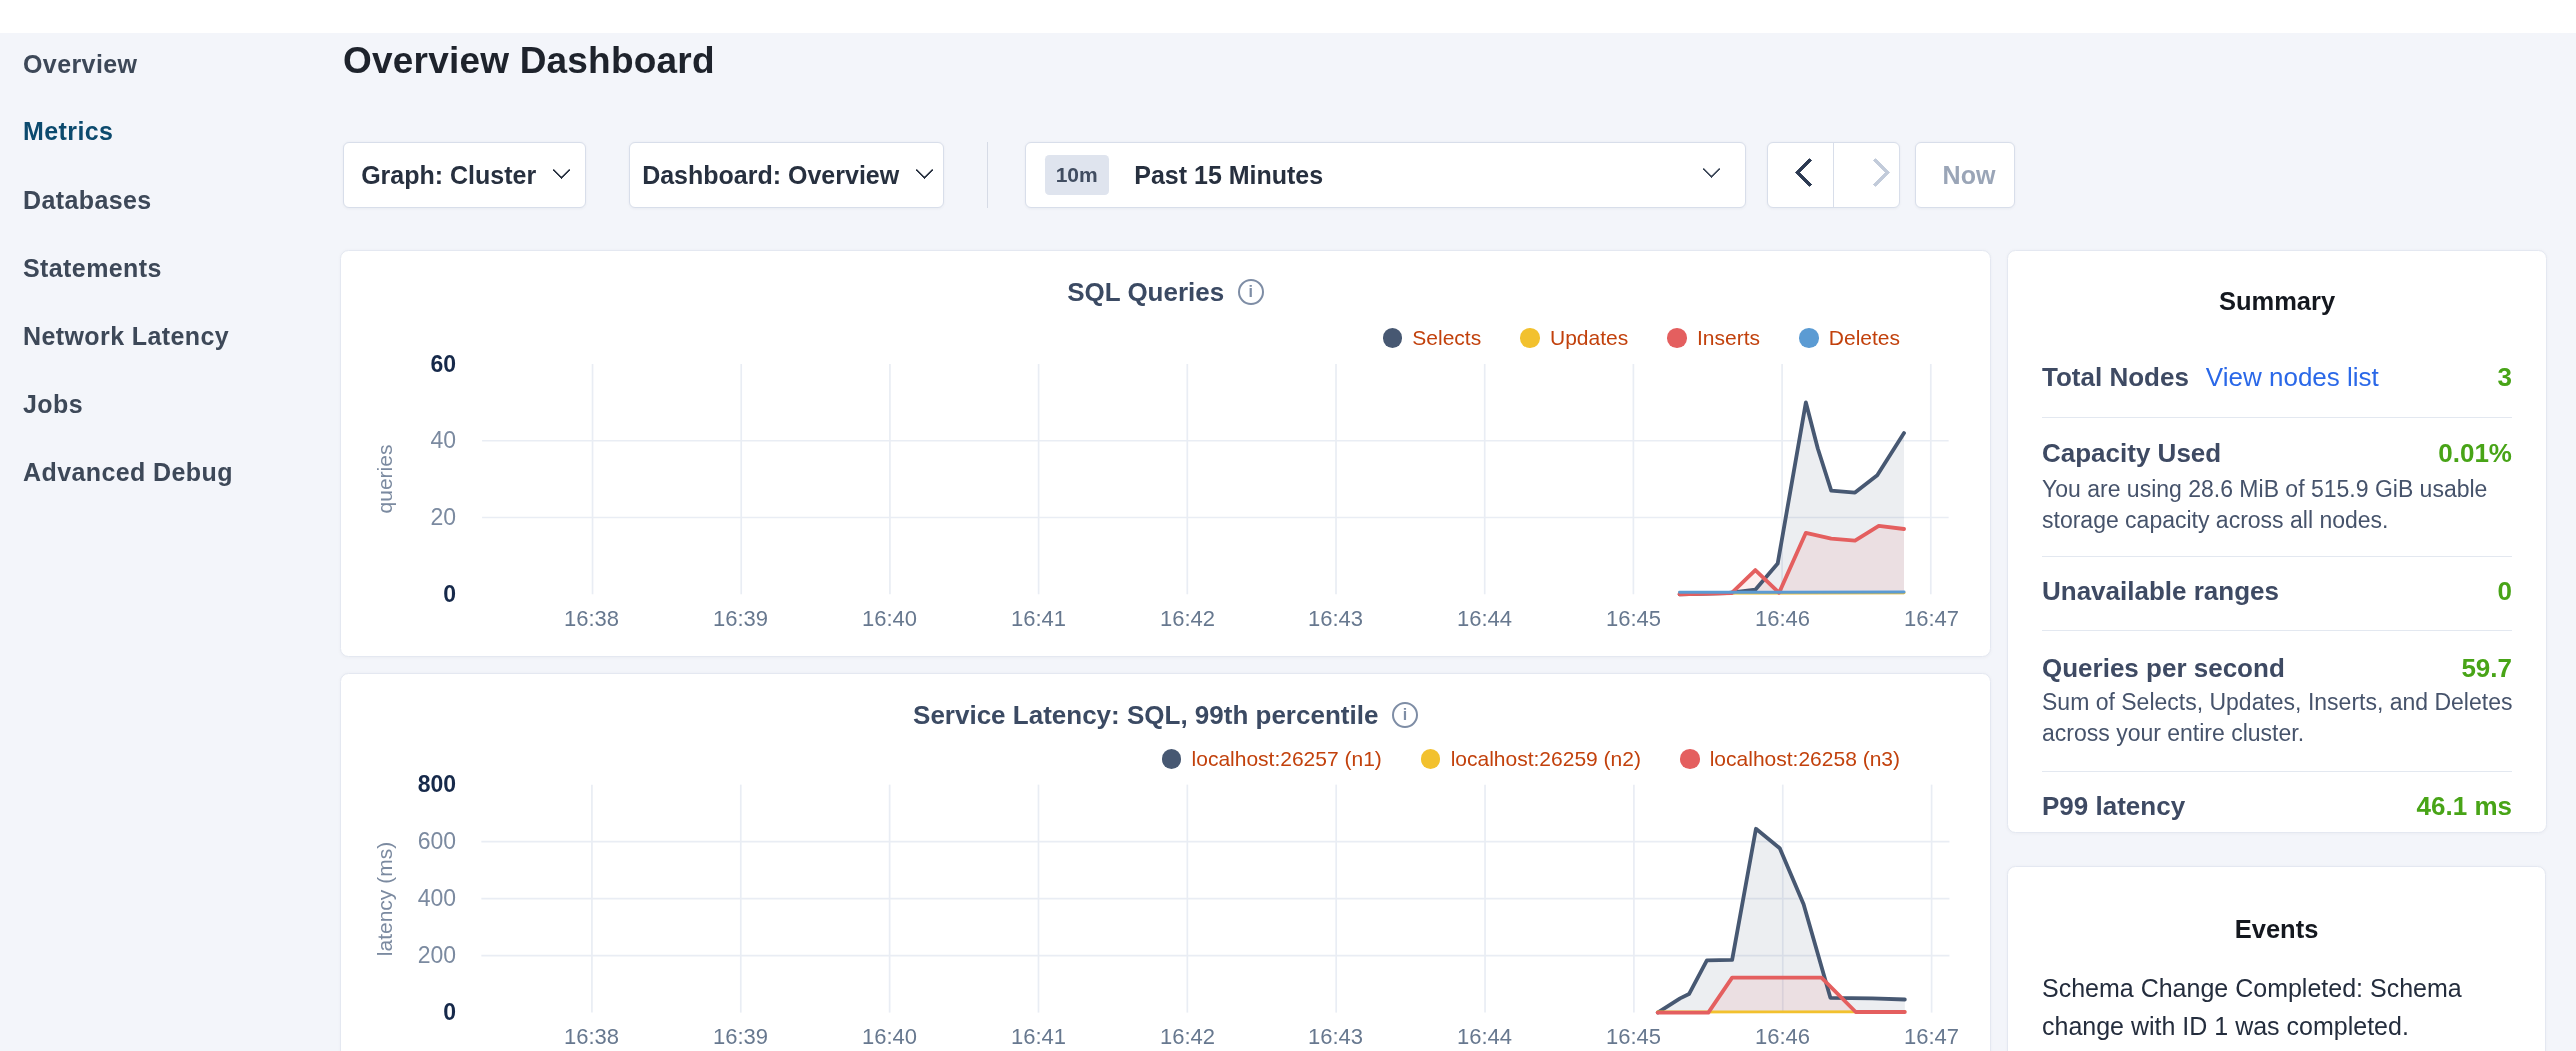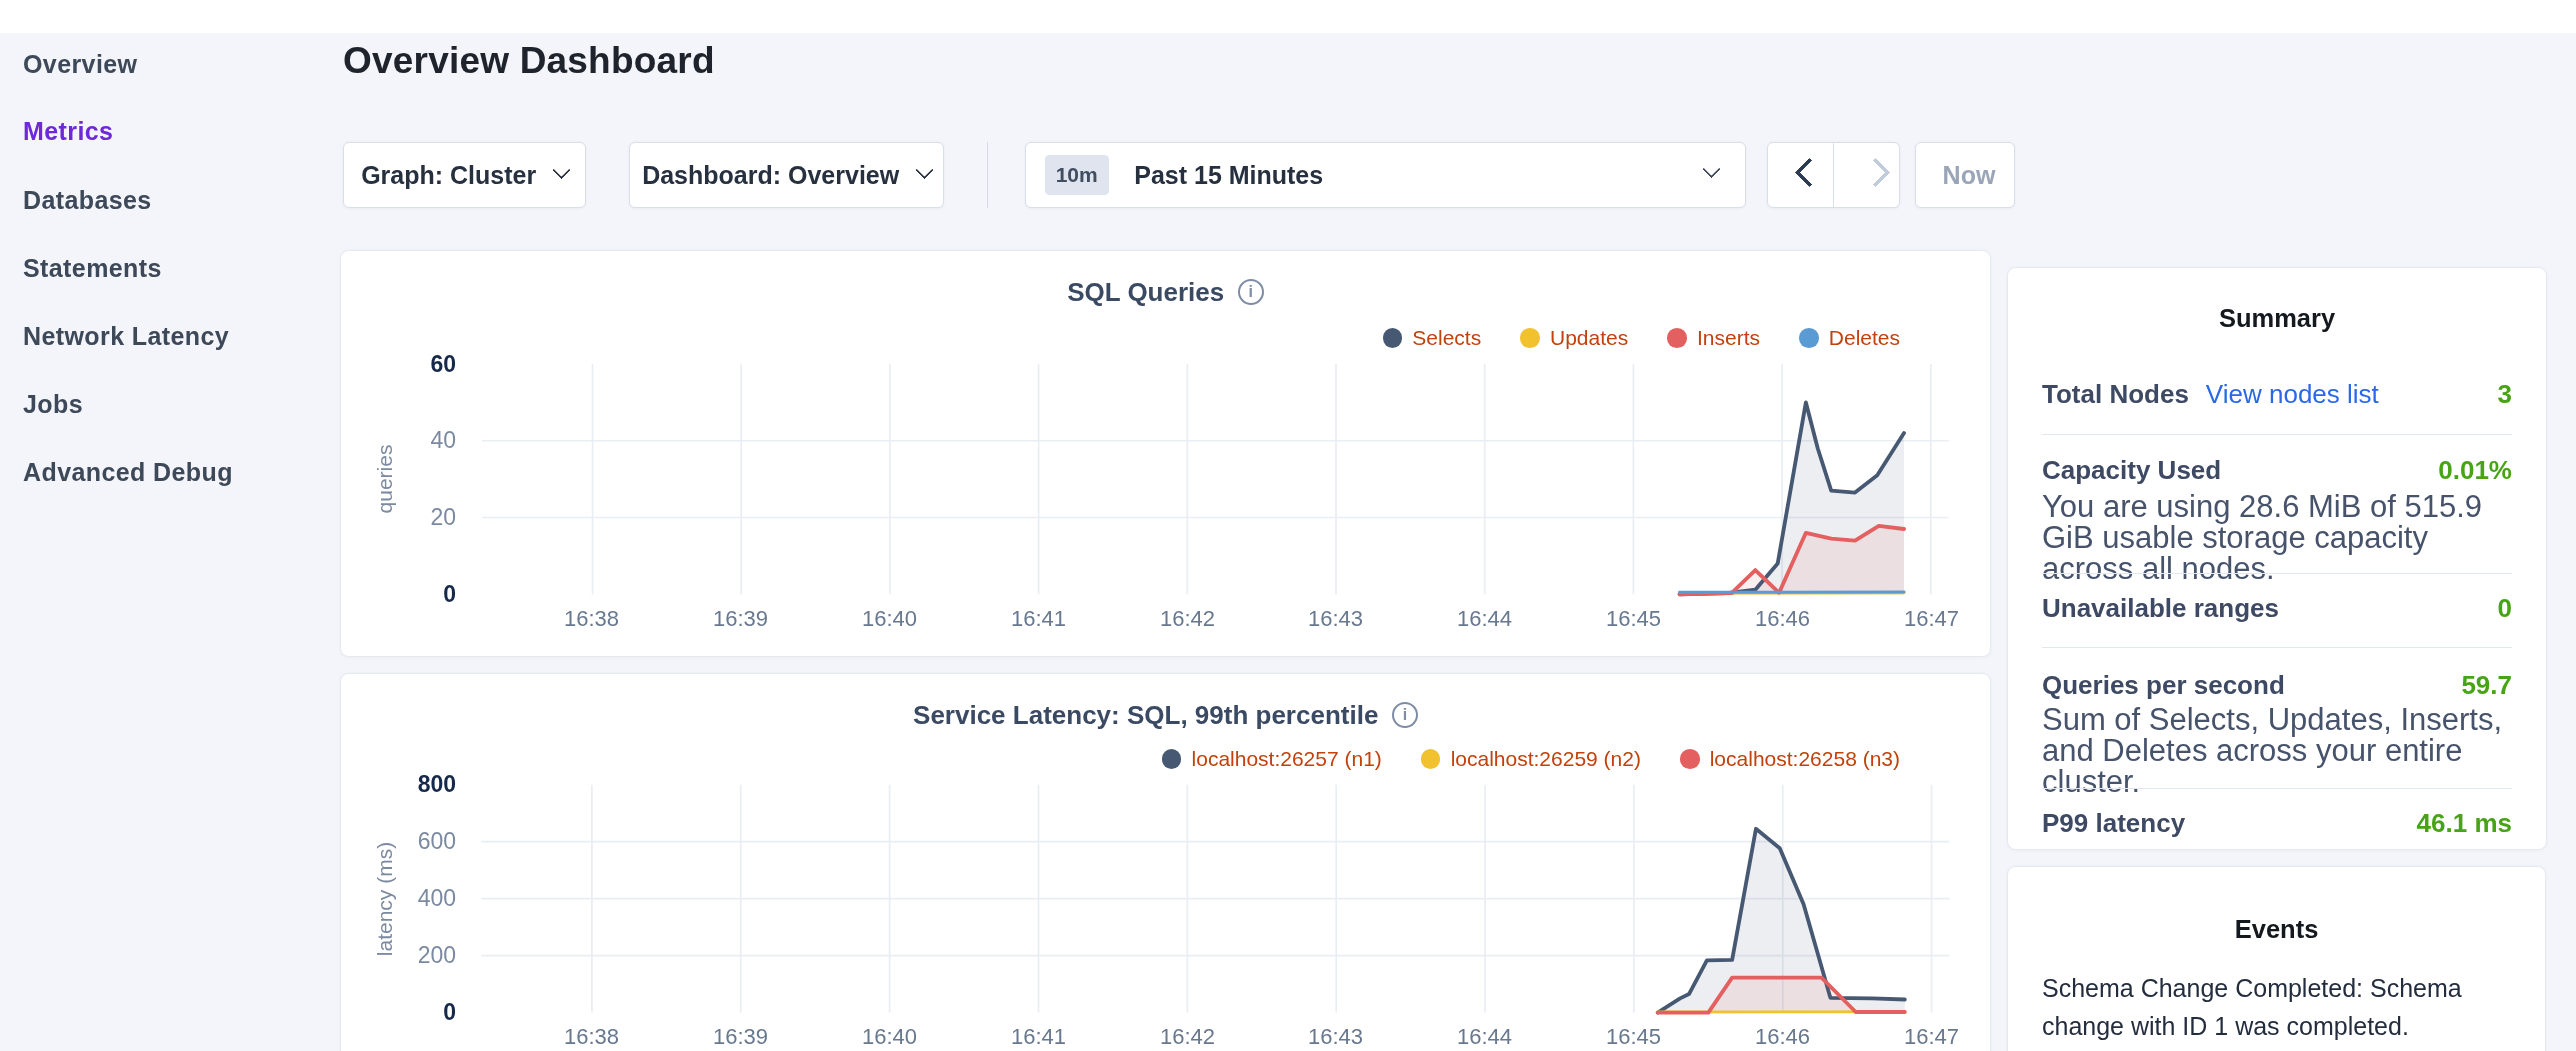--- a/index.html
+++ b/index.html
@@ -7,21 +7,21 @@
     position:relative; width:2576px; height:1051px; overflow:hidden;
     background:#f3f5fa; font-family:"Liberation Sans", sans-serif;margin-top:33px;
     -webkit-font-smoothing:antialiased;
   }
   
   .side-item{
     position:absolute; left:23px; height:31px; display:flex; align-items:center;
     font-size:25px; font-weight:700; letter-spacing:0.4px; color:#3d4858; cursor:pointer;
     white-space:nowrap;
   }
-  .side-item.active{color:#6d28d9;}
+  .side-item.active{color:#0c4a6e;}
   
   .page-title{
     position:absolute; left:343px; top:6.8px; font-size:37px; font-weight:700;
     color:#1e232c; letter-spacing:0.2px;
   }
   .ctrl{
     position:absolute; top:109px; height:66px; background:#fff;
     border:0.9px solid #d8deea; border-radius:6px; box-sizing:border-box;
     display:flex; align-items:center; justify-content:center;
     font-size:25px; font-weight:700; color:#27303f;
@@ -74,21 +74,21 @@
   .chart-svg{position:absolute; left:0; top:0;}
   
   .panel-heading{position:absolute; left:0; right:0; text-align:center;
     font-size:25.5px; font-weight:700; color:#14181f;}
   .sum-row{position:absolute; left:34px; right:34px; display:flex;
     justify-content:space-between; align-items:baseline;}
   .sum-label{font-size:26px; font-weight:700; color:#3e4a63; white-space:nowrap;}
   .sum-link{font-size:26px; font-weight:400; color:#2a68e8; margin-left:17px;
     white-space:nowrap; cursor:pointer;}
   .sum-value{font-size:26px; font-weight:700; color:#48a417; white-space:nowrap;}
-  .sum-caption{position:absolute; left:34px; right:31px; font-size:31px;
+  .sum-caption{position:absolute; left:34px; right:31px; font-size:23px;
     color:#46536b; line-height:31px;}
   .sum-div{position:absolute; left:34px; right:34px; border-top:0.9px solid #e3e8f0;}
   .event-text{position:absolute; left:34px; right:31px; font-size:25px;
     color:#242d3d; line-height:38px;}
   .event-time{position:absolute; left:34px; right:31px; font-size:23px; color:#c2410c;}
 </style>
 </head>
 <body>
 
 <div id="app">
@@ -248,21 +248,21 @@
       <div class="xtick" style="left: 489px; top: 350px;">16:40</div>
       <div class="xtick" style="left: 638px; top: 350px;">16:41</div>
       <div class="xtick" style="left: 787px; top: 350px;">16:42</div>
       <div class="xtick" style="left: 935px; top: 350px;">16:43</div>
       <div class="xtick" style="left: 1084px; top: 350px;">16:44</div>
       <div class="xtick" style="left: 1233px; top: 350px;">16:45</div>
       <div class="xtick" style="left: 1382px; top: 350px;">16:46</div>
       <div class="xtick" style="left: 1531px; top: 350px;">16:47</div>
     </section>
 
-  <aside class="panel" style="left:2007px;top:234px;width:540px;height:583px;">
+  <aside class="panel" style="left:2007px;top:217px;width:540px;height:583px;">
     <div class="panel-heading" style="top:36px;">Summary</div>
     <div id="summary-rows">
         <div class="sum-row" style="top: 111px;">
           <span style="display: flex; align-items: baseline;">
             <span class="sum-label">Total Nodes</span>
             <span class="sum-link">View nodes list</span>
           </span>
           <span class="sum-value">3</span>
         </div>
         <div class="sum-row" style="top: 187px;">

